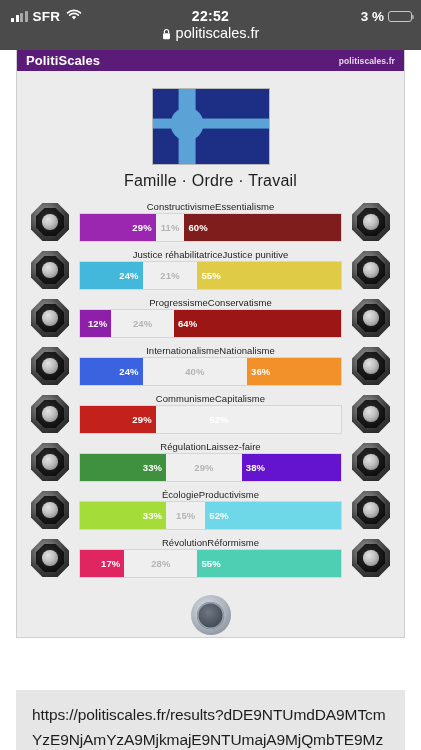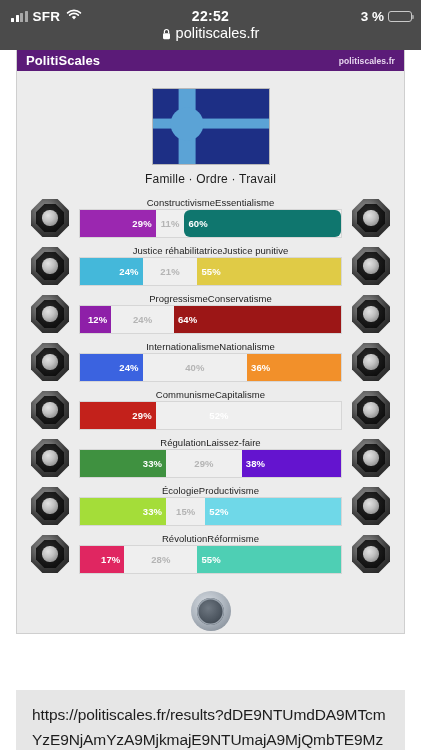--- a/index.html
+++ b/index.html
@@ -75,21 +75,21 @@
     border:1px solid #b9b9b9; background:#1d2f85;
   }
   .flag .hbar{ position:absolute; left:0; right:0; top:46%; height:14.5%; background:#5ba3d6; transform:translateY(-50%); }
   .flag .vbar{ position:absolute; top:0; bottom:0; left:30%; width:14.5%; background:#5ba3d6; transform:translateX(-50%); }
   .flag .disc{
     position:absolute; left:30%; top:46%; width:33px; height:33px; border-radius:50%;
     background:#5ba3d6; transform:translate(-50%,-50%);
   }
 
   .motto{
-    text-align:center; font-size:12px; color:#1d1d1d; padding:7px 0 9px;
+    text-align:center; font-size:16px; color:#1d1d1d; padding:7px 0 9px;
     letter-spacing:.2px;
   }
 
   
   .axes{ padding:0 0 6px; }
   .axis{ position:relative; height:48px; }
 
   .medal{
     position:absolute; top:4px; width:38px; height:38px;
     clip-path:polygon(30% 0%,70% 0%,100% 30%,100% 70%,70% 100%,30% 100%,0% 70%,0% 30%);
@@ -216,21 +216,21 @@
         <div class="axis">
           <div class="medal left"></div>
           <div class="medal right"></div>
           <div class="labels">
             <span>Constructivisme</span>
             <span>Essentialisme</span>
           </div>
           <div class="bar">
             <div class="seg s-left" style="width: 29%; background: rgb(155, 39, 176);">29%</div>
             <div class="seg s-mid" style="width: 11%;">11%</div>
-            <div class="seg s-right" style="width: 60%; background: #0f766e; border-radius: 6px;">60%</div>
+            <div class="seg s-right" style="width: 60%; background: #7f1d1d;">60%</div>
           </div>
         </div>
         <div class="axis">
           <div class="medal left"></div>
           <div class="medal right"></div>
           <div class="labels">
             <span>Justice réhabilitatrice</span>
             <span>Justice punitive</span>
           </div>
           <div class="bar">

